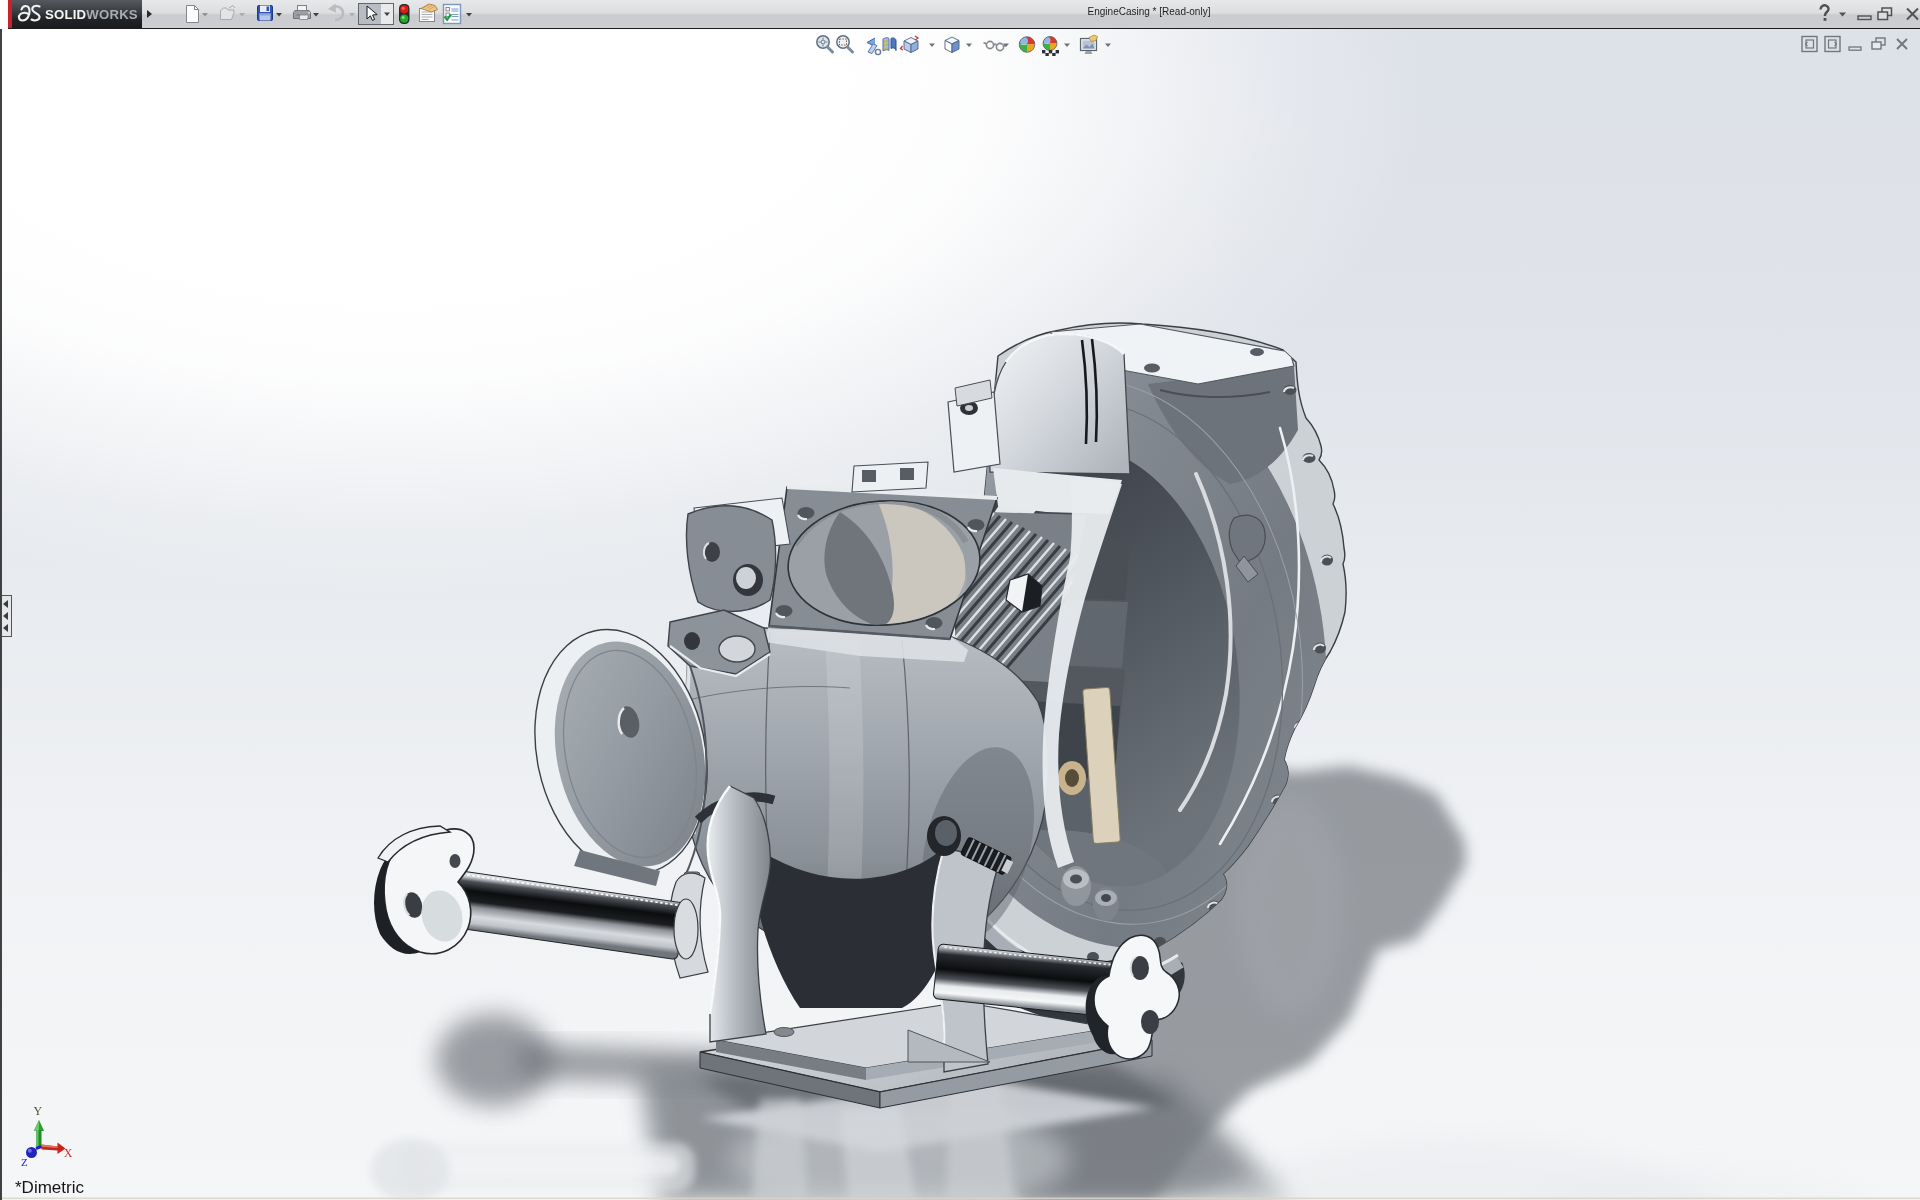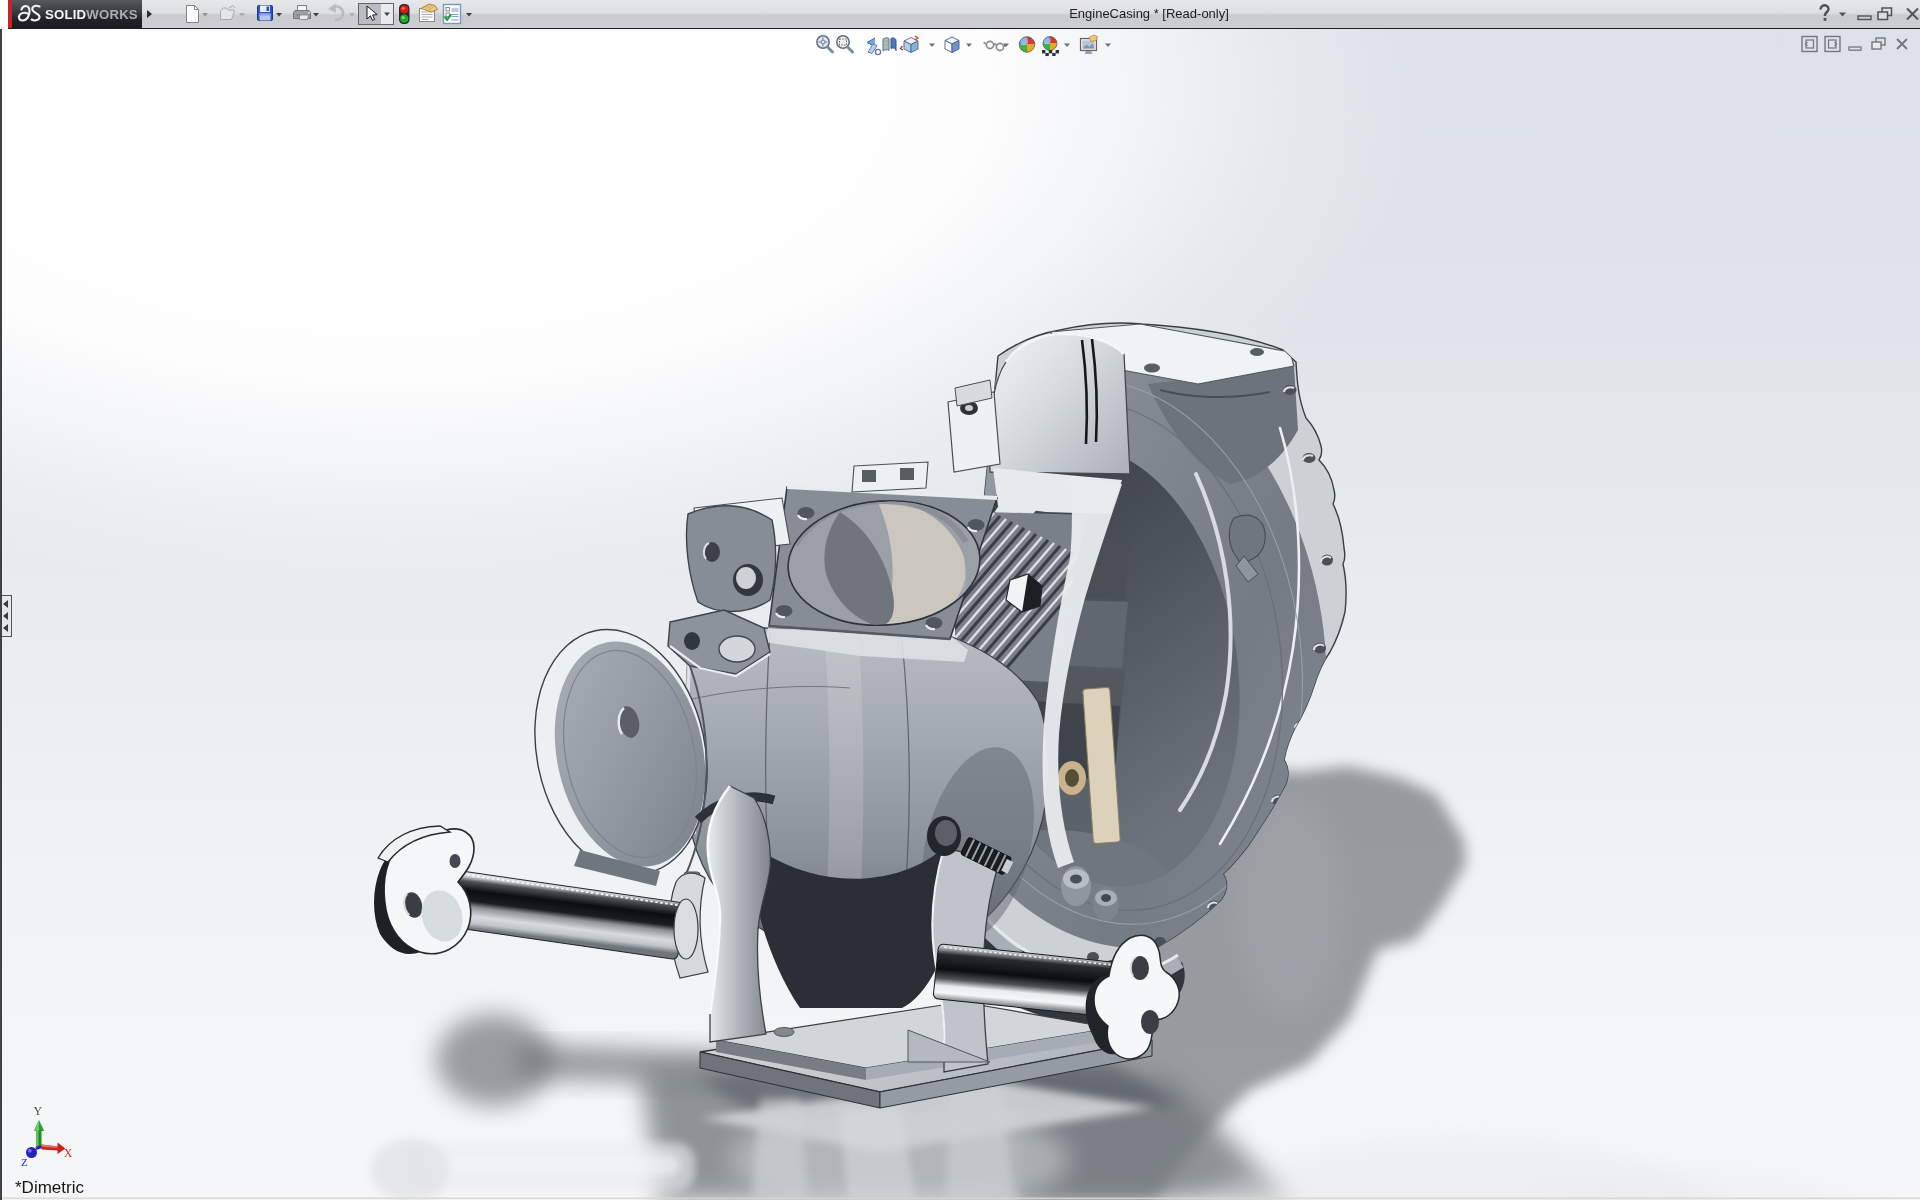--- a/index.html
+++ b/index.html
@@ -7,21 +7,21 @@
   #titlebar{position:absolute;left:0;top:0;width:1920px;height:28px;
     background:linear-gradient(180deg,#e7e8ea 0%,#dcdee0 45%,#c9cbce 55%,#cdcfd2 100%);
     border-bottom:1px solid #1c1c1c;margin-left:8px;}
   #redstrip{position:absolute;left:0;top:0;width:4px;height:28px;background:#c8232c;}
   #logoblock{position:absolute;left:4px;top:0;width:130px;height:28px;
     background:linear-gradient(180deg,#56595e 0%,#3a3d41 40%,#212327 70%,#191b1e 100%);}
   #logoblock svg{position:absolute;left:0;top:0;}
   #logoarrow{position:absolute;left:134px;top:0;width:14px;height:28px;}
   #maintools{position:absolute;left:148px;top:0;height:28px;}
   #title-text{position:absolute;left:960px;top:6px;width:360px;transform:translateX(-50%);
-    text-align:center;font-size:13px;color:#1d1d1d;left:1141px;}
+    text-align:center;font-size:10px;color:#1d1d1d;left:1141px;}
   #winbtns{position:absolute;right:2px;top:0;height:28px;}
   #viewport{position:absolute;left:0;top:29px;width:1920px;height:1171px;overflow:hidden;
     border-left:2px solid #3f4143;}
   #vpbg{position:absolute;left:0;top:0;width:1918px;height:1171px;
     background:
       radial-gradient(ellipse 1060px 530px at 390px 50px, rgba(255,255,255,1) 0%, rgba(255,255,255,1) 40%, rgba(255,255,255,0.92) 57%, rgba(255,255,255,0.6) 71%, rgba(255,255,255,0.25) 84%, rgba(255,255,255,0) 98%),
       linear-gradient(180deg,#dde1e8 0%, #e0e3e9 25%, #e8ebef 48%, #eff1f4 68%, #f4f5f7 88%, #f5f6f7 100%);}
   #modelsvg{position:absolute;left:-2px;top:-29px;}
   #hud{position:absolute;left:810px;top:4px;height:22px;}
   #childbtns{position:absolute;right:4px;top:6px;}

